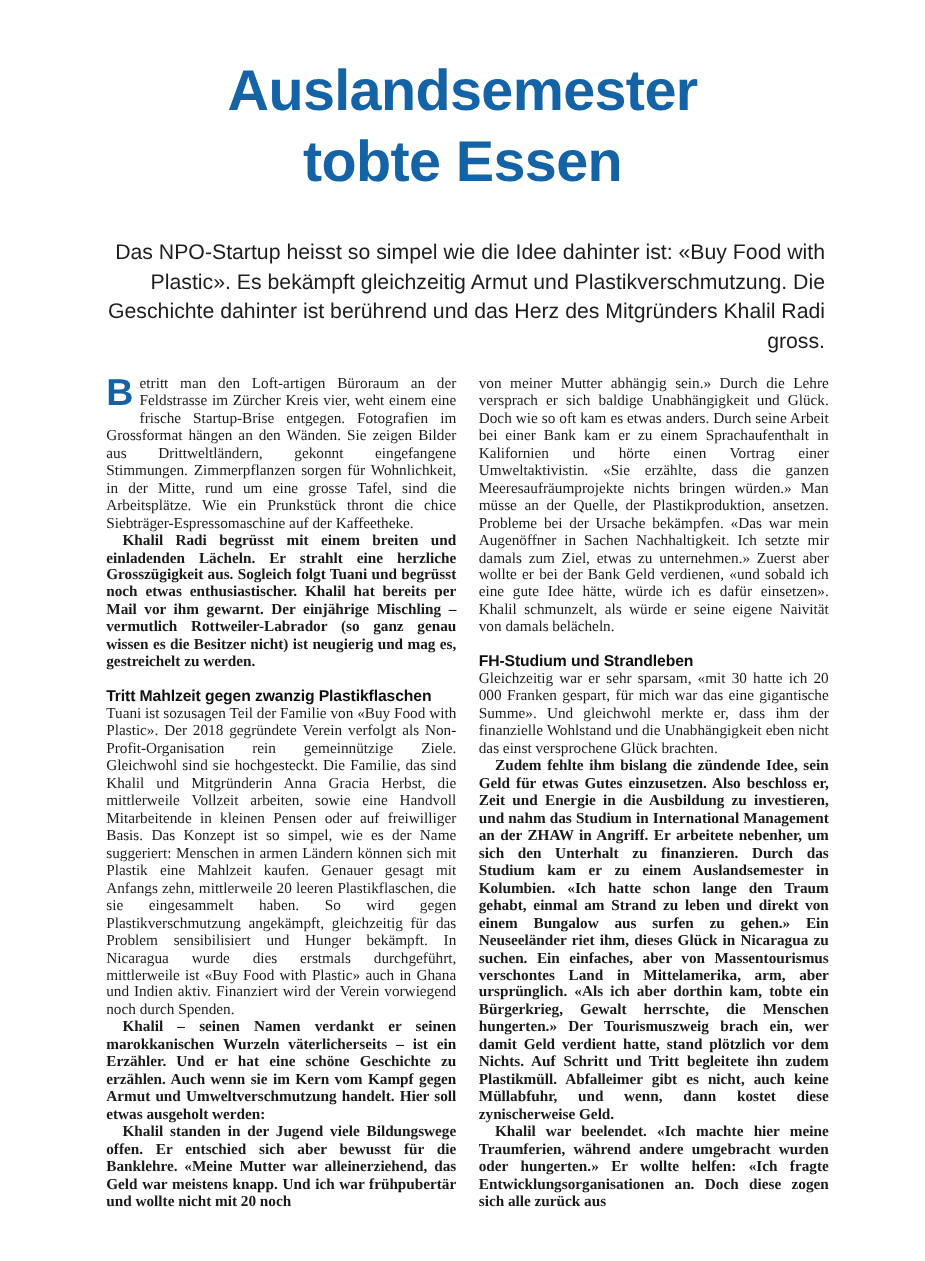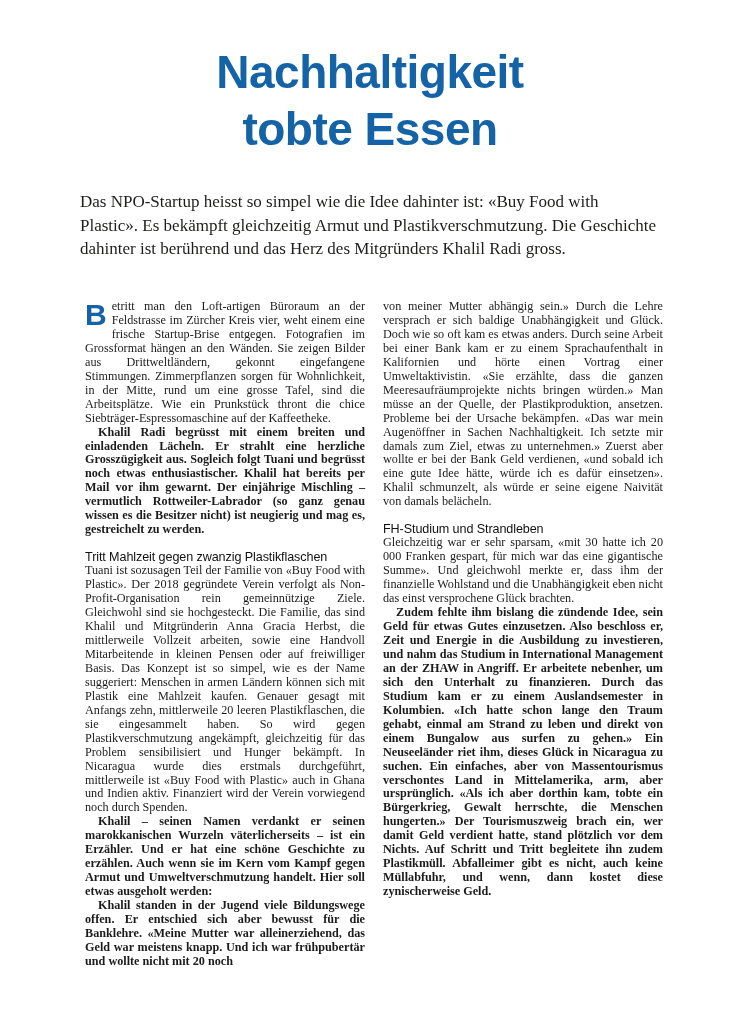--- a/index.html
+++ b/index.html
@@ -28,22 +28,22 @@
     letter-spacing: -0.5px;
     color: #1363a6;
   }
   .title .title-line { display: block; }
   .lead {
     position: absolute;
     top: 190px;
     left: 80px;
     width: 580px;
     margin: 0;
-    text-align: left;
-    font-family: Liberation Serif, serif;
+    text-align: right;
+    font-family: Liberation Sans, sans-serif;
     font-size: 17px;
     line-height: 23.5px;
     color: #1d1d1b;
   }
   .columns {
     position: absolute;
     top: 300px;
     left: 85px;
     width: 578px;
     display: flex;
@@ -57,21 +57,21 @@
     text-align: justify;
     color: #1b1b1b;
     hyphens: auto;
     -webkit-hyphens: auto;
   }
   .para { margin: 0; }
   .para.indent { text-indent: 13px; font-weight: bold; }
   .subhead {
     margin: 13px 0 0 0;
     font-family: "Liberation Sans", sans-serif;
-    font-weight: normal;
+    font-weight: bold;
     font-size: 12.6px;
     line-height: 14px;
     text-align: left;
     color: #111111;
     letter-spacing: -0.1px;
   }
   .dropcap {
     float: left;
     font-family: "Liberation Sans", sans-serif;
     font-weight: bold;
@@ -80,21 +80,21 @@
     padding: 1px 5px 0 0;
     color: #1363a6;
   }
 </style>
 </head>
 <body>
 
 <div class="page">
 
   <h1 class="title">
-    <span class="title-line">Nachhaltigkeit</span>
+    <span class="title-line">Auslandsemester</span>
     <span class="title-line">tobte Essen</span>
   </h1>
 
   <p class="lead">Das NPO-Startup heisst so simpel wie die Idee dahinter ist: «Buy Food with Plastic». Es bekämpft gleichzeitig Armut und Plastikverschmutzung. Die Geschichte dahinter ist berührend und das Herz des Mitgründers Khalil Radi gross.</p>
 
   <div class="columns">
 
     <div class="col">
       <p class="para"><span class="dropcap">B</span><span>etritt man den Loft-artigen Büroraum an der Feldstrasse im Zürcher Kreis vier, weht einem eine frische Startup-Brise entgegen. Fotografien im Grossformat hängen an den Wänden. Sie zeigen Bilder aus Drittweltländern, gekonnt eingefangene Stimmungen. Zimmerpflanzen sorgen für Wohnlichkeit, in der Mitte, rund um eine grosse Tafel, sind die Arbeitsplätze. Wie ein Prunkstück thront die chice Siebträger-Espressomaschine auf der Kaffeetheke.</span></p>
       <p class="para indent">Khalil Radi begrüsst mit einem breiten und einladenden Lächeln. Er strahlt eine herzliche Grosszügigkeit aus. Sogleich folgt Tuani und begrüsst noch etwas enthusiastischer. Khalil hat bereits per Mail vor ihm gewarnt. Der einjährige Mischling – vermutlich Rottweiler-Labrador (so ganz genau wissen es die Besitzer nicht) ist neugierig und mag es, gestreichelt zu werden.</p>
@@ -102,17 +102,18 @@
       <p class="para">Tuani ist sozusagen Teil der Familie von «Buy Food with Plastic». Der 2018 gegründete Verein verfolgt als Non-Profit-Organisation rein gemeinnützige Ziele. Gleichwohl sind sie hochgesteckt. Die Familie, das sind Khalil und Mitgründerin Anna Gracia Herbst, die mittlerweile Vollzeit arbeiten, sowie eine Handvoll Mitarbeitende in kleinen Pensen oder auf freiwilliger Basis. Das Konzept ist so simpel, wie es der Name suggeriert: Menschen in armen Ländern können sich mit Plastik eine Mahlzeit kaufen. Genauer gesagt mit Anfangs zehn, mittlerweile 20 leeren Plastikflaschen, die sie eingesammelt haben. So wird gegen Plastikverschmutzung angekämpft, gleichzeitig für das Problem sensibilisiert und Hunger bekämpft. In Nicaragua wurde dies erstmals durchgeführt, mittlerweile ist «Buy Food with Plastic» auch in Ghana und Indien aktiv. Finanziert wird der Verein vorwiegend noch durch Spenden.</p>
       <p class="para indent">Khalil – seinen Namen verdankt er seinen marokkanischen Wurzeln väterlicherseits – ist ein Erzähler. Und er hat eine schöne Geschichte zu erzählen. Auch wenn sie im Kern vom Kampf gegen Armut und Umweltverschmutzung handelt. Hier soll etwas ausgeholt werden:</p>
       <p class="para indent">Khalil standen in der Jugend viele Bildungswege offen. Er entschied sich aber bewusst für die Banklehre. «Meine Mutter war alleinerziehend, das Geld war meistens knapp. Und ich war frühpubertär und wollte nicht mit 20 noch</p>
     </div>
 
     <div class="col">
       <p class="para">von meiner Mutter abhängig sein.» Durch die Lehre versprach er sich baldige Unabhängigkeit und Glück. Doch wie so oft kam es etwas anders. Durch seine Arbeit bei einer Bank kam er zu einem Sprachaufenthalt in Kalifornien und hörte einen Vortrag einer Umweltaktivistin. «Sie erzählte, dass die ganzen Meeresaufräumprojekte nichts bringen würden.» Man müsse an der Quelle, der Plastikproduktion, ansetzen. Probleme bei der Ursache bekämpfen. «Das war mein Augenöffner in Sachen Nachhaltigkeit. Ich setzte mir damals zum Ziel, etwas zu unternehmen.» Zuerst aber wollte er bei der Bank Geld verdienen, «und sobald ich eine gute Idee hätte, würde ich es dafür einsetzen». Khalil schmunzelt, als würde er seine eigene Naivität von damals belächeln.</p>
       <h3 class="subhead">FH-Studium und Strandleben</h3>
       <p class="para">Gleichzeitig war er sehr sparsam, «mit 30 hatte ich 20 000 Franken gespart, für mich war das eine gigantische Summe». Und gleichwohl merkte er, dass ihm der finanzielle Wohlstand und die Unabhängigkeit eben nicht das einst versprochene Glück brachten.</p>
       <p class="para indent">Zudem fehlte ihm bislang die zündende Idee, sein Geld für etwas Gutes einzusetzen. Also beschloss er, Zeit und Energie in die Ausbildung zu investieren, und nahm das Studium in International Management an der ZHAW in Angriff. Er arbeitete nebenher, um sich den Unterhalt zu finanzieren. Durch das Studium kam er zu einem Auslandsemester in Kolumbien. «Ich hatte schon lange den Traum gehabt, einmal am Strand zu leben und direkt von einem Bungalow aus surfen zu gehen.» Ein Neuseeländer riet ihm, dieses Glück in Nicaragua zu suchen. Ein einfaches, aber von Massentourismus verschontes Land in Mittelamerika, arm, aber ursprünglich. «Als ich aber dorthin kam, tobte ein Bürgerkrieg, Gewalt herrschte, die Menschen hungerten.» Der Tourismuszweig brach ein, wer damit Geld verdient hatte, stand plötzlich vor dem Nichts. Auf Schritt und Tritt begleitete ihn zudem Plastikmüll. Abfalleimer gibt es nicht, auch keine Müllabfuhr, und wenn, dann kostet diese zynischerweise Geld.</p>
+      <p class="para indent">Khalil war beelendet. «Ich machte hier meine Traumferien, während andere umgebracht wurden oder hungerten.» Er wollte helfen: «Ich fragte Entwicklungsorganisationen an. Doch diese zogen sich alle zurück aus</p>
     </div>
 
   </div>
 
 </div>
 
 </body></html>

